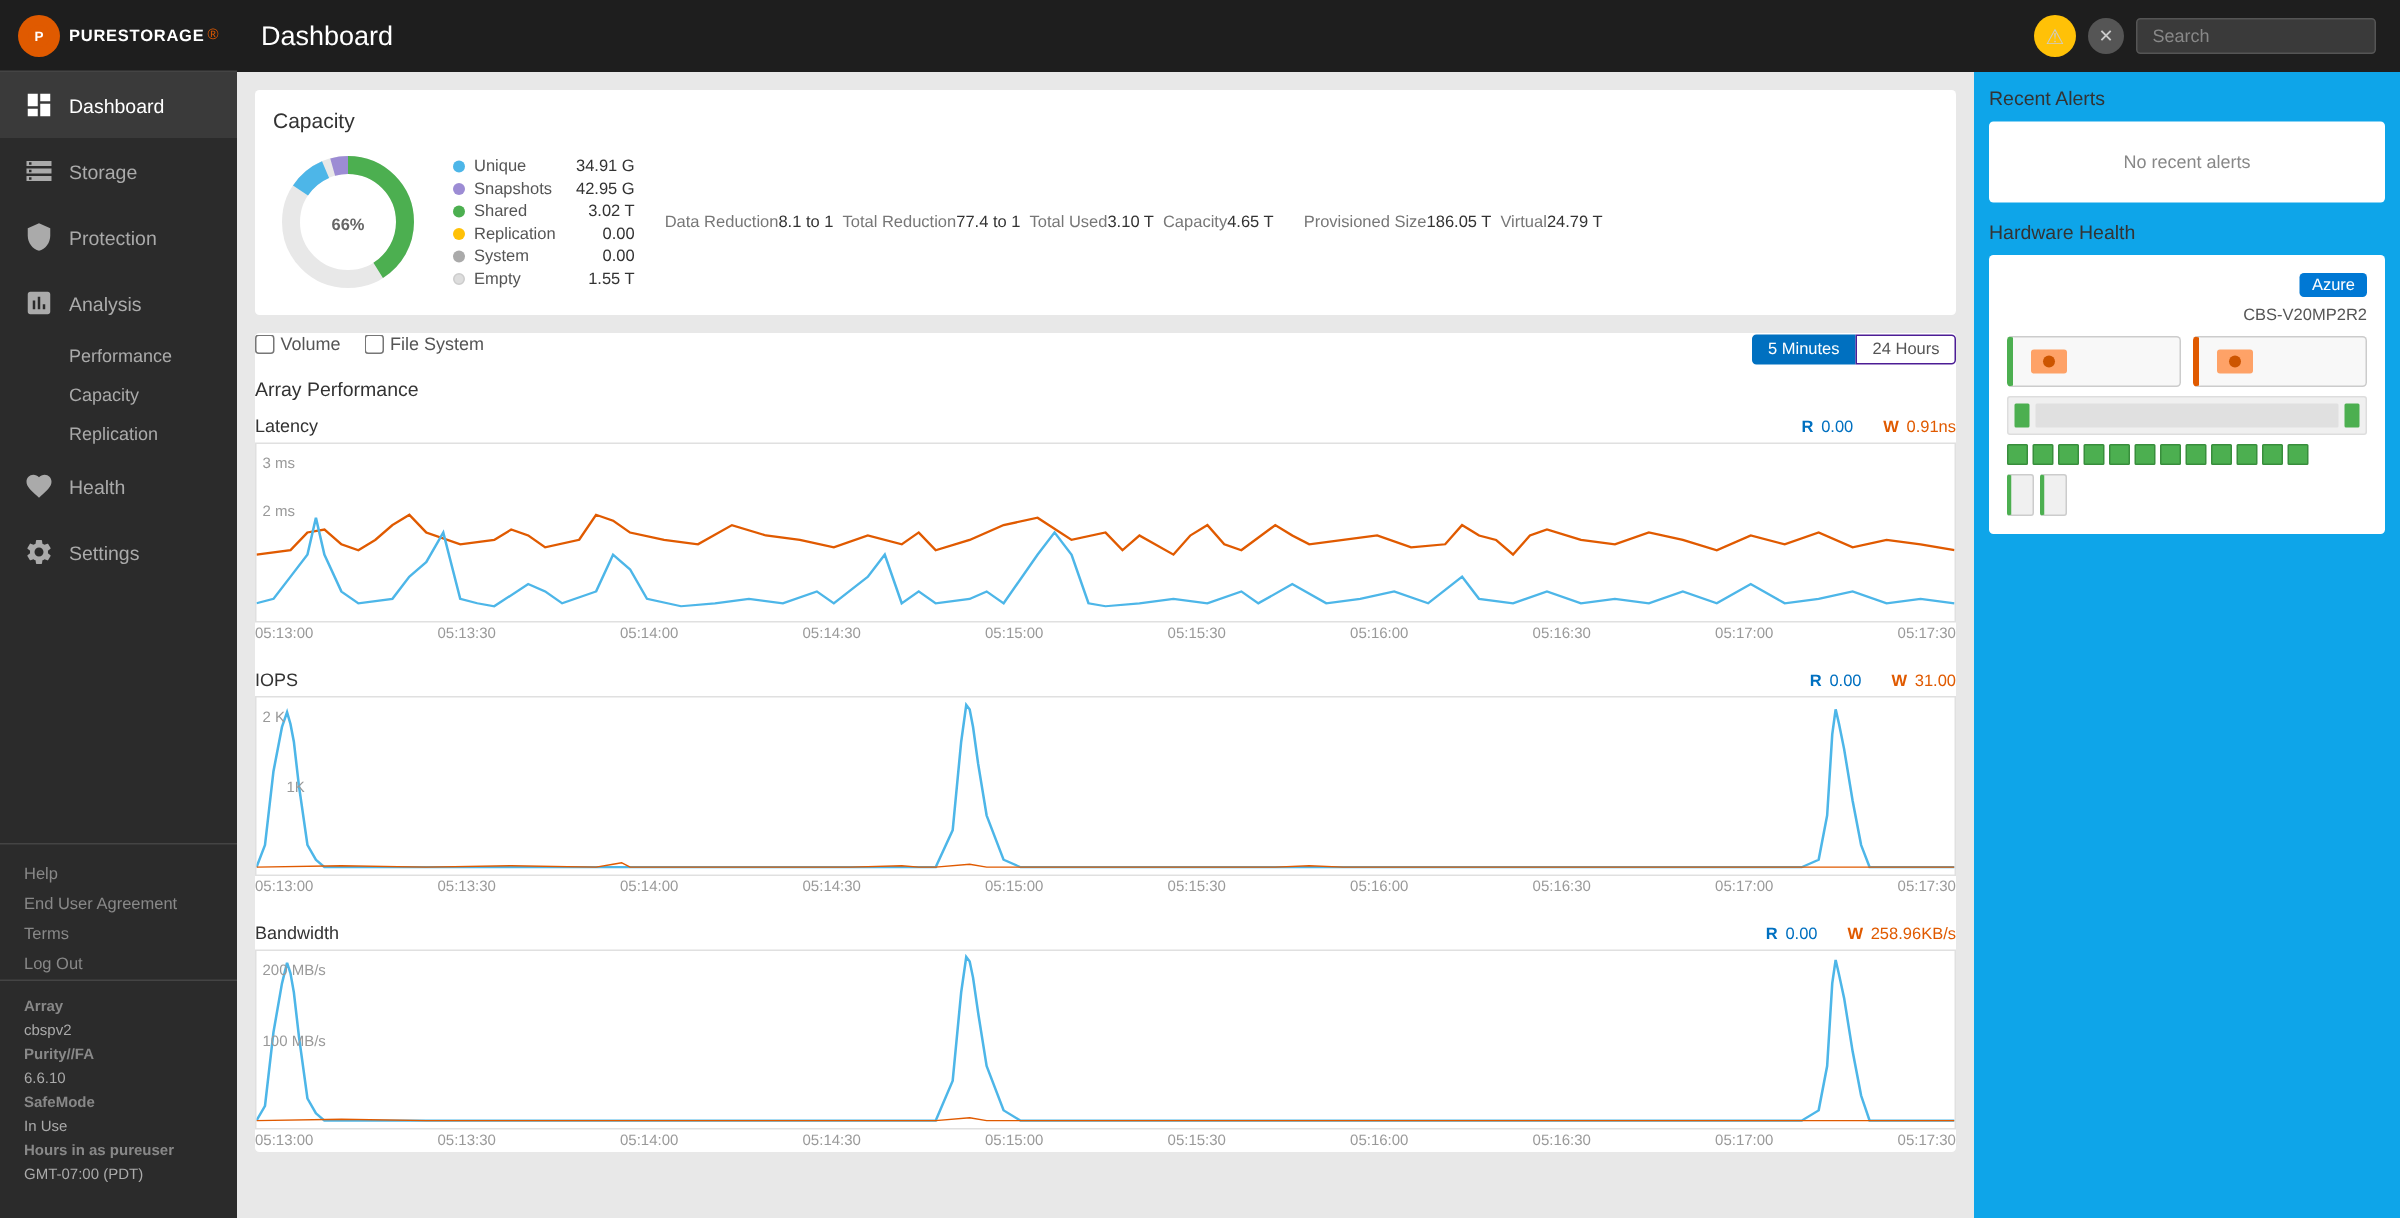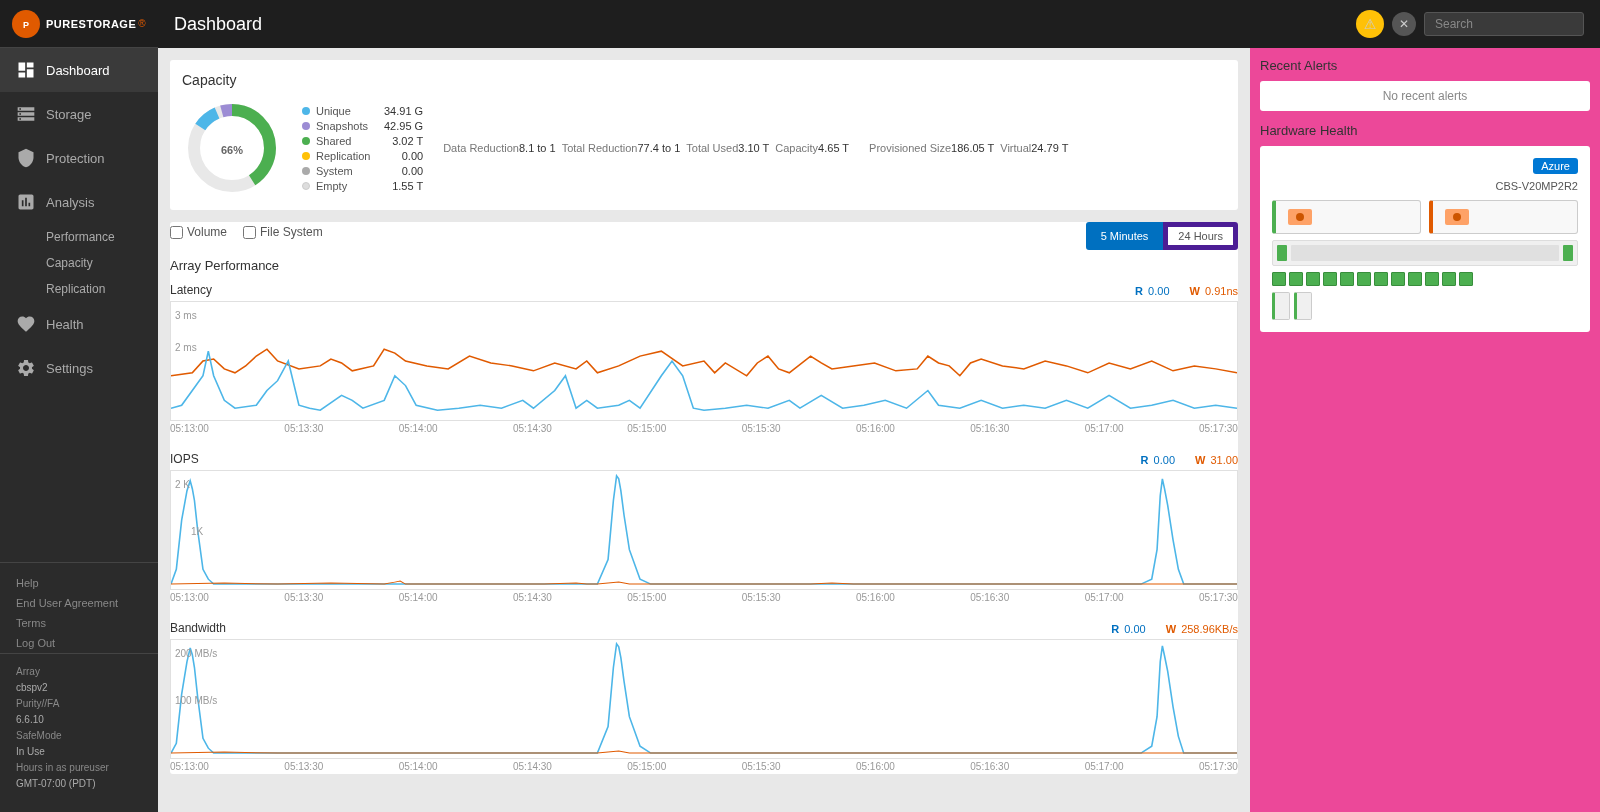--- a/index.html
+++ b/index.html
@@ -72,21 +72,21 @@
       cursor: pointer;
       font-size: 11px;
     }
     .sidebar-info {
       padding: 10px 16px;
       color: #666;
       font-size: 10px;
       line-height: 1.6;
       border-top: 1px solid #444;
     }
-    .sidebar-info .info-label { color: #888; }
+    .sidebar-info .info-label { color: #888; font-weight: bold; }
     .sidebar-info .info-value { color: #aaa; }
 
     
     #main {
       flex: 1;
       background: #f0f0f0;
       display: flex;
       flex-direction: column;
       overflow: hidden;
     }
@@ -141,22 +141,22 @@
     
     #dashboard-content {
       flex: 1;
       overflow-y: auto;
       padding: 12px;
       background: #e8e8e8;
     }
 
     
     #right-panel {
-      width: 350px;
-      background: #ec4899;
+      width: 284px;
+      background: #0ea5e9;
       overflow-y: auto;
       flex-shrink: 0;
       padding: 10px;
     }
 
     
     .section-card {
       background: white;
       border-radius: 3px;
       margin-bottom: 12px;
@@ -201,21 +201,21 @@
     
     .stats-col { display: flex; flex-direction: row; gap: 6px; min-width: 120px; }
     .stat-row { display: flex; justify-content: space-between; font-size: 11px; }
     .stat-label { color: #777; }
     .stat-val { color: #333; font-weight: 500; }
     .perf-title { font-size: 13px; color: #333; font-weight: 500; }
     .toggle-group { display: flex; gap: 0; }
     .toggle-btn {
       padding: 3px 10px;
       font-size: 11px;
-      border: 5px solid #4c1d95;
+      border: 1px solid #4c1d95;
       cursor: pointer;
       background: white;
       color: #555;
     }
     .toggle-btn.active { background: #0070c0; color: white; border-color: #0070c0; }
     .toggle-btn:first-child { border-radius: 3px 0 0 3px; }
     .toggle-btn:last-child { border-radius: 0 3px 3px 0; }
 
     .checkbox-row { display: flex; gap: 16px; align-items: center; margin-bottom: 8px; }
     .checkbox-item { display: flex; align-items: center; gap: 4px; font-size: 12px; color: #555; cursor: pointer; }
@@ -269,21 +269,21 @@
     
     .panel-section-title {
       font-size: 13px;
       font-weight: 500;
       color: #333;
       margin-bottom: 8px;
     }
     .recent-alerts-box {
       background: white;
       border-radius: 3px;
-      padding: 8px;
+      padding: 20px;
       text-align: center;
       color: #888;
       font-size: 12px;
       margin-bottom: 12px;
     }
     .hw-health-box {
       background: white;
       border-radius: 3px;
       padding: 12px;
     }

